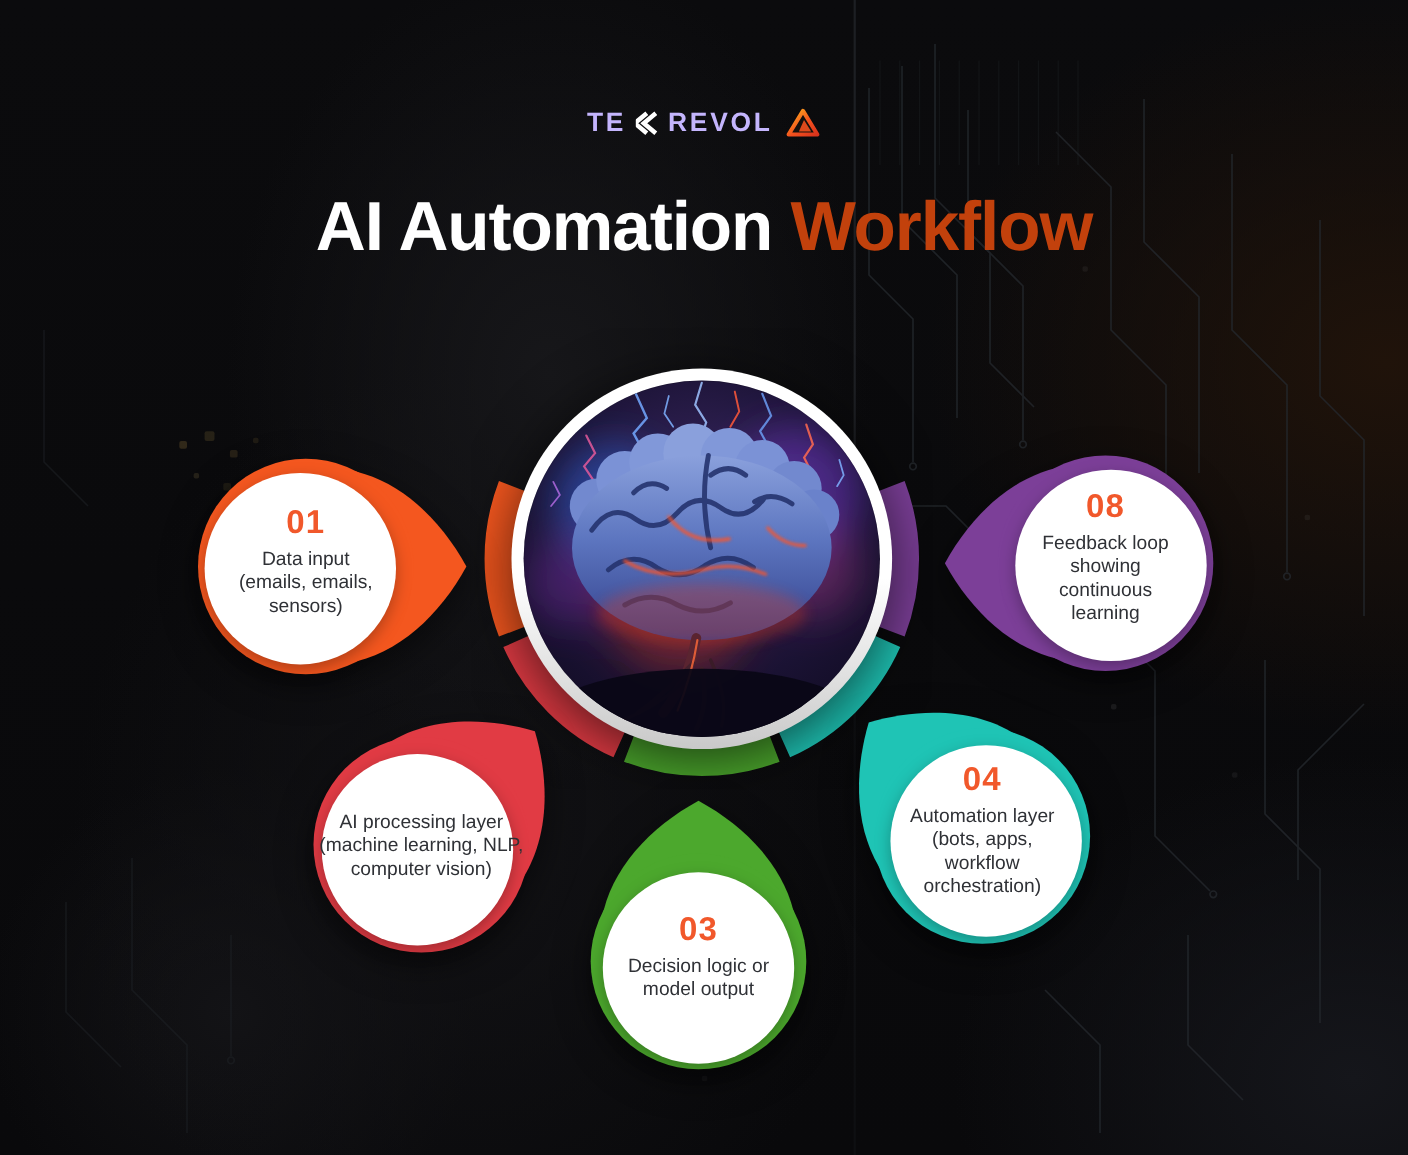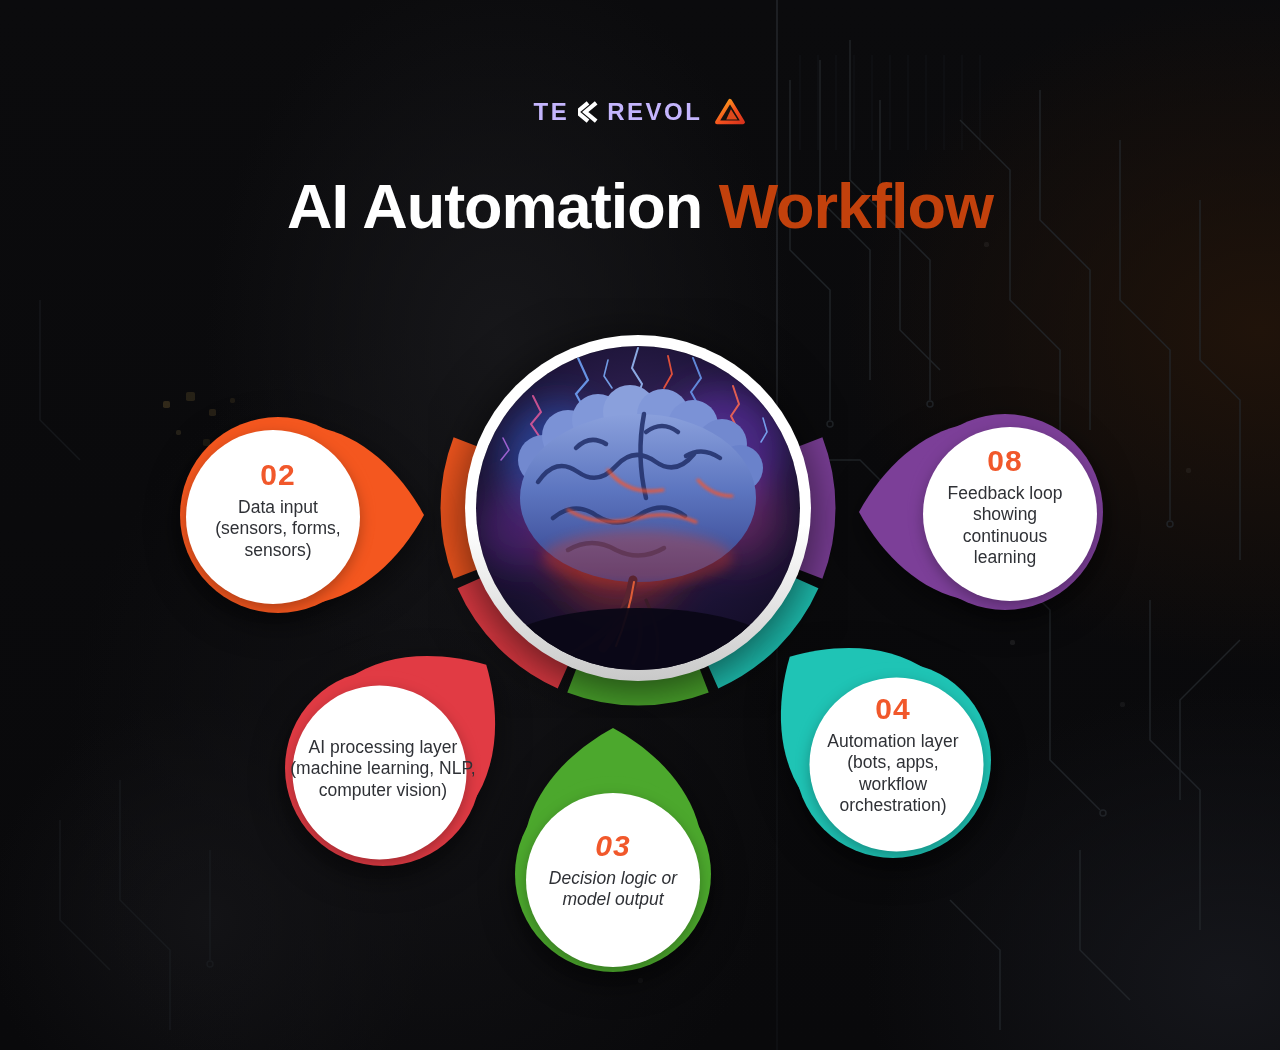--- a/index.html
+++ b/index.html
@@ -252,39 +252,39 @@
 
   <div class="bubble b1" style="left:123px;top:360px;">
     <svg width="310" height="310" viewBox="-155 -155 310 310">
       <g class="blob">
         <path d="M 38 -88 C 84 -80 122 -44 146 0 C 122 44 84 80 38 88 Z" transform="rotate(0)" fill="#F4571F"></path>
         <circle cx="0" cy="0" r="98" fill="#F4571F"></circle>
       </g>
       <circle class="inner-drop" cx="-5" cy="2" r="87" fill="#ffffff"></circle>
     </svg>
     <div class="bubble-text">
-      <div class="bubble-number">02</div>
-      <div class="bubble-label">Data input (sensors, forms, sensors)</div>
+      <div class="bubble-number">01</div>
+      <div class="bubble-label">Data input (emails, emails, sensors)</div>
     </div>
   </div>
 
   <div class="bubble b2" style="left:228px;top:613px;">
     <svg width="310" height="310" viewBox="-155 -155 310 310">
       <g class="blob">
         <path d="M 38 -88 C 84 -80 122 -44 146 0 C 122 44 84 80 38 88 Z" transform="rotate(-45)" fill="#E13B44"></path>
         <circle cx="0" cy="0" r="98" fill="#E13B44"></circle>
       </g>
       <circle class="inner-drop" cx="-3.5" cy="4.5" r="87" fill="#ffffff"></circle>
     </svg>
     <div class="bubble-text">
       <div class="bubble-label">AI processing layer (machine learning, NLP, computer vision)</div>
     </div>
   </div>
 
-  <div class="bubble b3" style="left:458px;top:719px;font-style:italic;">
+  <div class="bubble b3" style="left:480px;top:719px;">
     <svg width="310" height="310" viewBox="-155 -155 310 310">
       <g class="blob">
         <path d="M 38 -88 C 84 -80 122 -44 146 0 C 122 44 84 80 38 88 Z" transform="rotate(-90)" fill="#4CA82D"></path>
         <circle cx="0" cy="0" r="98" fill="#4CA82D"></circle>
       </g>
       <circle class="inner-drop" cx="0" cy="6" r="87" fill="#ffffff"></circle>
     </svg>
     <div class="bubble-text">
       <div class="bubble-number">03</div>
       <div class="bubble-label">Decision logic or model output</div>

